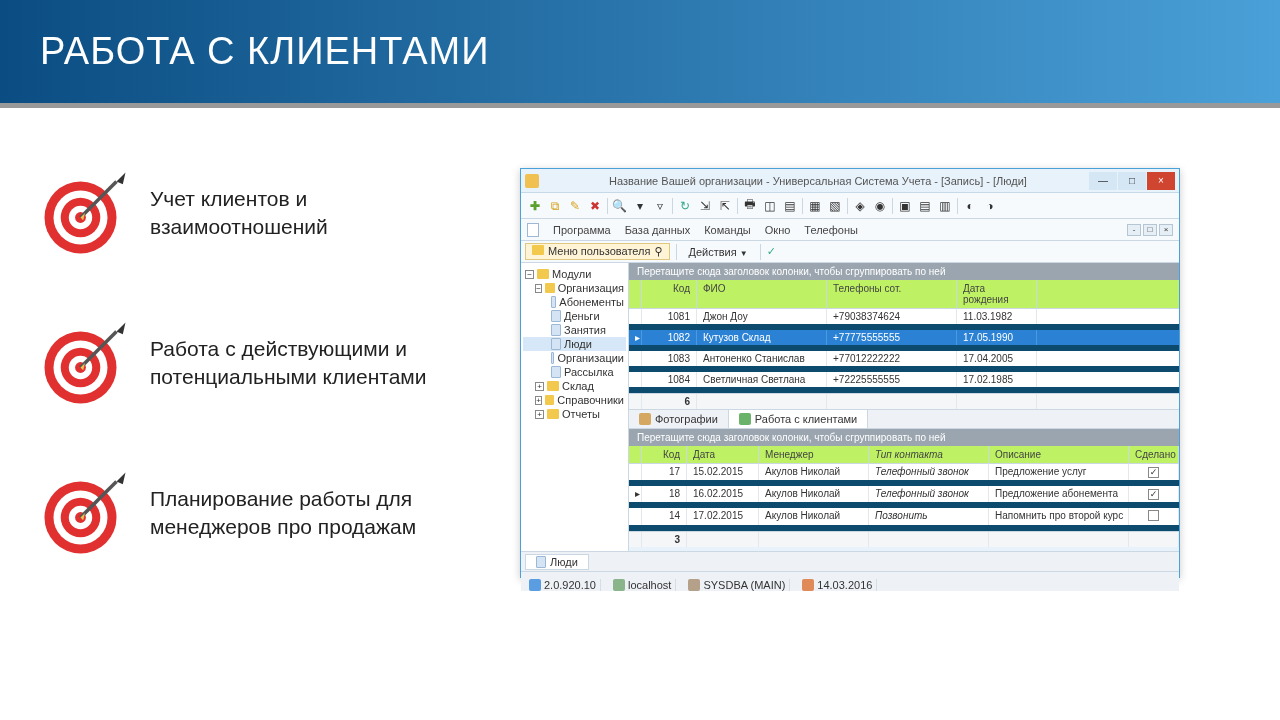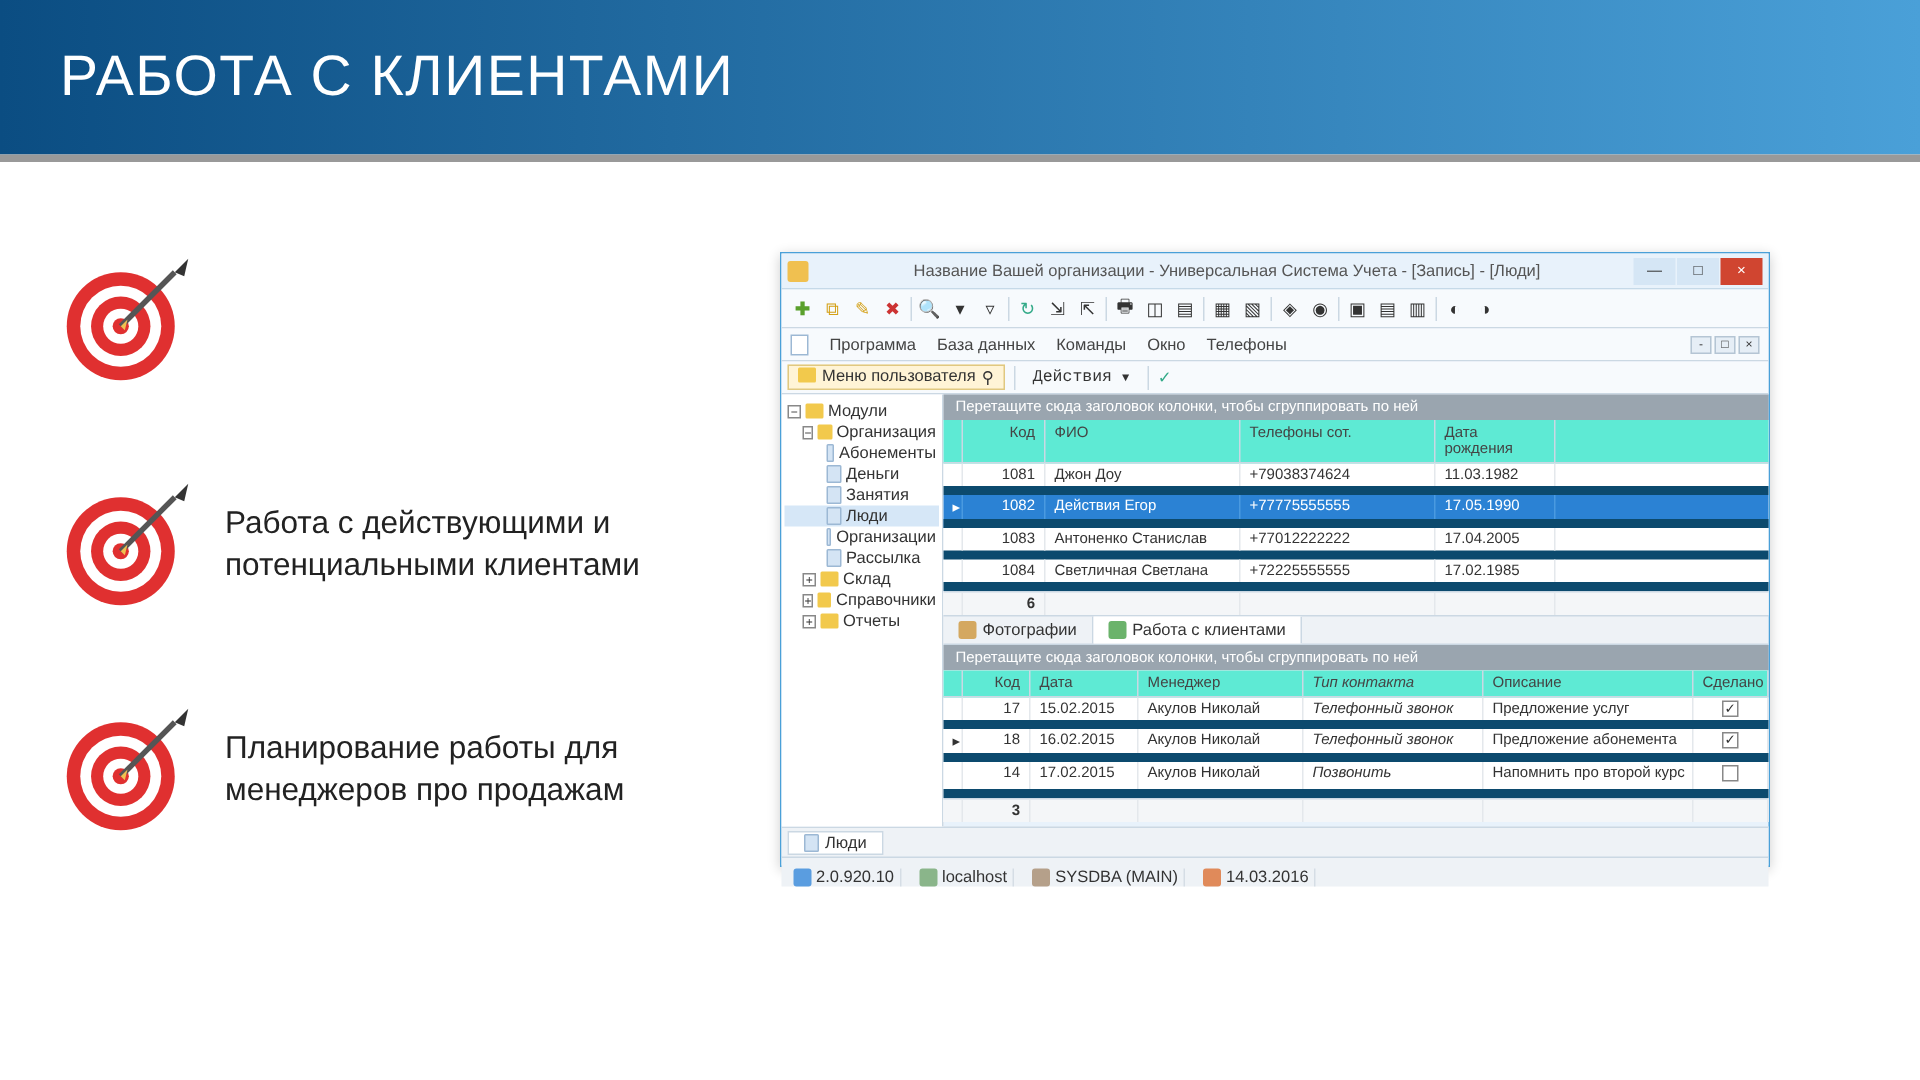--- a/index.html
+++ b/index.html
@@ -31,37 +31,37 @@
 .tbtn.green { color: #5aa02c; font-weight: bold; }
 .tbtn.sep { width: 1px; height: 16px; background: #cbd8e3; }
 
 .menubar { height: 22px; background: #f7fafd; border-bottom: 1px solid #cbd8e3; display: flex; align-items: center; padding: 0 6px; gap: 14px; }
 .menubar span { color: #444; }
 .menubar .mini { margin-left: auto; display: flex; gap: 2px; }
 .menubar .mini div { width: 14px; height: 12px; background: #e6eef6; border: 1px solid #b5c5d4; font-size: 8px; text-align: center; line-height: 10px; }
 
 .menubar2 { height: 22px; background: #f7fafd; border-bottom: 1px solid #cbd8e3; display: flex; align-items: center; padding: 0 4px; gap: 6px; }
 .usermenu { background: #fff4d6; border: 1px solid #e0c880; padding: 1px 6px; display: flex; gap: 4px; }
-.actions-btn { padding: 1px 6px; font-family: Liberation Mono, monospace; }
+.actions-btn { padding: 1px 6px; }
 
 .body { display: flex; height: 288px; }
 .tree { width: 130px; background: #fff; border-right: 1px solid #cbd8e3; padding: 4px 2px; overflow: hidden; }
 .tree-item { display: flex; align-items: center; gap: 3px; padding: 1px 2px; white-space: nowrap; }
 .tree-item.l1 { padding-left: 12px; }
 .tree-item.l2 { padding-left: 28px; }
 .tree-item.sel { background: #d6e7f7; }
 .fico { width: 12px; height: 10px; background: #f2c94c; border-radius: 1px; display: inline-block; }
 .fico.open { background: #f2c94c; }
 .fico.page { background: #d4e4f4; border: 1px solid #9cb8d4; width: 10px; height: 12px; }
 .exp { width: 9px; height: 9px; border: 1px solid #888; font-size: 8px; line-height: 7px; text-align: center; background: #fff; }
 
 .main { flex: 1; display: flex; flex-direction: column; }
 .grouphdr { background: #9aa5af; color: #fff; padding: 3px 8px; font-size: 10px; }
 .grid { background: #fff; }
-.grid-hdr { display: flex; background: #5eead4; border-bottom: 1px solid #cbd8e3; }
+.grid-hdr { display: flex; background: #bef264; border-bottom: 1px solid #cbd8e3; }
 .grid-hdr .c { padding: 3px 6px; border-right: 1px solid #cbd8e3; font-size: 10px; color: #444; }
 .grid-row { display: flex; border-bottom: 6px solid #0c4a6e; }
 .grid-row .c { padding: 2px 6px; border-right: 1px solid #e4e8ec; font-size: 10px; overflow: hidden; white-space: nowrap; }
 .grid-row.sel { background: #2b82d4; color: #fff; }
 .grid-row.sel .c { border-right-color: #4a9ae0; }
 .grid-foot { display: flex; background: #f4f6f8; border-top: 1px solid #cbd8e3; }
 .grid-foot .c { padding: 2px 6px; border-right: 1px solid #e4e8ec; font-size: 10px; font-weight: bold; }
 
 .c-code { width: 55px; text-align: right; }
 .c-fio { width: 130px; }
@@ -110,20 +110,21 @@
             <circle cx="45" cy="55" r="40" fill="#e03030"></circle>
             <circle cx="45" cy="55" r="30" fill="#fff"></circle>
             <circle cx="45" cy="55" r="22" fill="#e03030"></circle>
             <circle cx="45" cy="55" r="13" fill="#fff"></circle>
             <circle cx="45" cy="55" r="6" fill="#e03030"></circle>
             <line x1="45" y1="55" x2="85" y2="15" stroke="#555" stroke-width="4"></line>
             <polygon points="85,15 95,5 92,18" fill="#333"></polygon>
             <polygon points="45,55 50,50 48,58" fill="#f0c050"></polygon>
           </svg>
       </div>
+      <div class="bullet-text">Учет клиентов и взаимоотношений</div>
     </div>
     <div class="bullet">
       <div class="target">
         <svg viewBox="0 0 100 100">
             <circle cx="45" cy="55" r="40" fill="#e03030"></circle>
             <circle cx="45" cy="55" r="30" fill="#fff"></circle>
             <circle cx="45" cy="55" r="22" fill="#e03030"></circle>
             <circle cx="45" cy="55" r="13" fill="#fff"></circle>
             <circle cx="45" cy="55" r="6" fill="#e03030"></circle>
             <line x1="45" y1="55" x2="85" y2="15" stroke="#555" stroke-width="4"></line>
@@ -288,21 +289,21 @@
               <div class="grid-row">
                 <div class="c c-mark"></div>
                 <div class="c c-code">1081</div>
                 <div class="c c-fio">Джон Доу</div>
                 <div class="c c-tel">+79038374624</div>
                 <div class="c c-date">11.03.1982</div>
               </div>
               <div class="grid-row sel">
                 <div class="c c-mark">▸</div>
                 <div class="c c-code">1082</div>
-                <div class="c c-fio">Действия Егор</div>
+                <div class="c c-fio">Кутузов Склад</div>
                 <div class="c c-tel">+77775555555</div>
                 <div class="c c-date">17.05.1990</div>
               </div>
               <div class="grid-row">
                 <div class="c c-mark"></div>
                 <div class="c c-code">1083</div>
                 <div class="c c-fio">Антоненко Станислав</div>
                 <div class="c c-tel">+77012222222</div>
                 <div class="c c-date">17.04.2005</div>
               </div>

